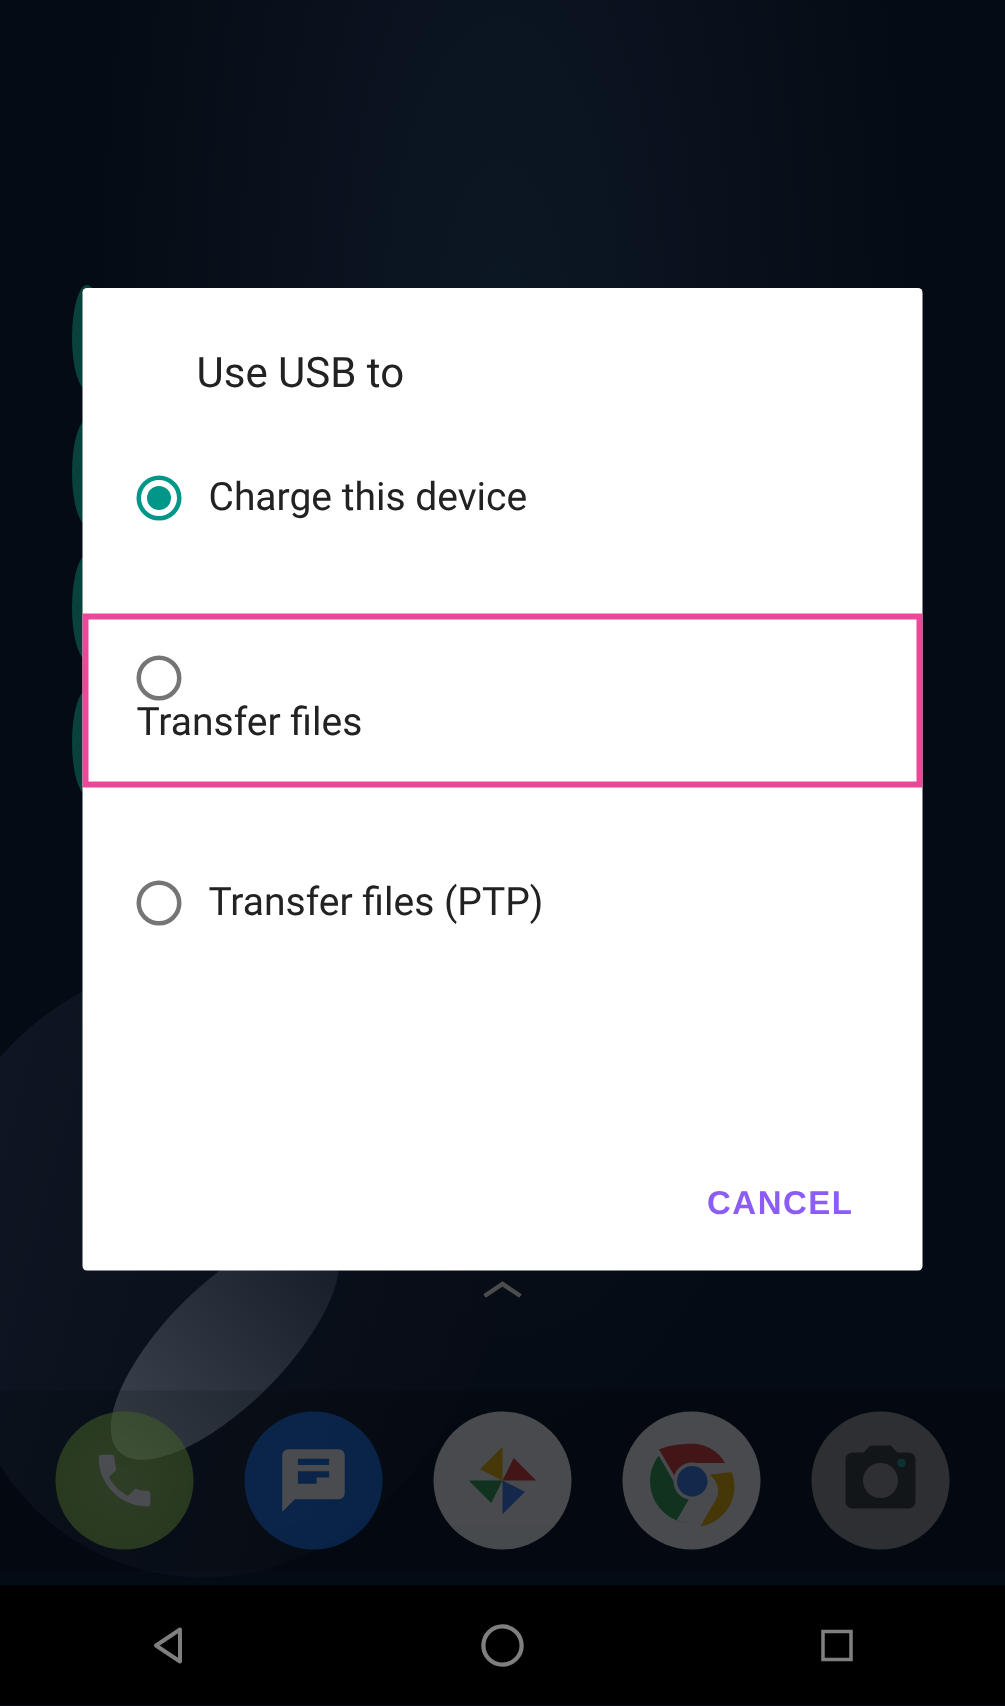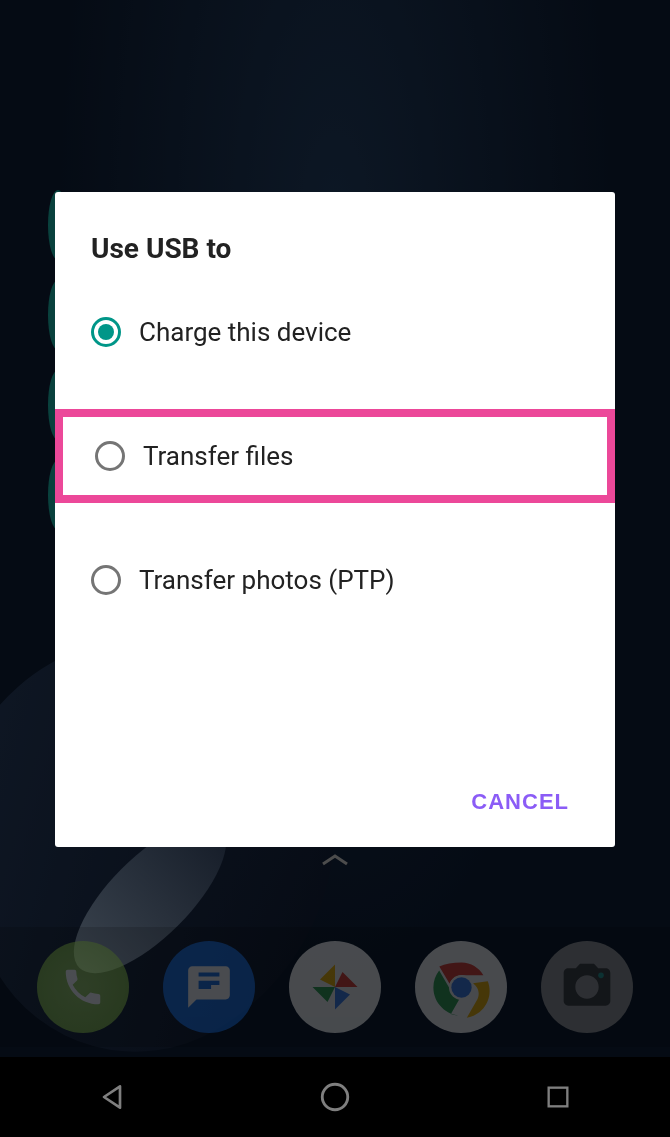--- a/index.html
+++ b/index.html
@@ -68,34 +68,36 @@
       top: 192px;
       left: 55px;
       width: 560px;
       height: 655px;
       background: #ffffff;
       border-radius: 3px;
       padding: 32px 0 18px 0;
     }
     .dialog-title {
       font-size: 28px;
-      font-weight: 700;
+      font-weight: 400;
       color: #222;
       padding: 8px 36px 24px 36px;
+      margin-left: 40px;
     }
     .radio-option {
       display: flex;
       align-items: flex-start;
       padding: 28px 36px;
       cursor: pointer;
     }
     .radio-option.highlighted {
-      border: 8px solid #ec4899;
+      border: 4px solid #ec4899;
       padding: 24px 32px;
       margin: 0 0;
+      flex-direction: column;
     }
     .radio-circle {
       width: 30px;
       height: 30px;
       border: 3px solid #757575;
       border-radius: 50%;
       margin-right: 18px;
       flex-shrink: 0;
       position: relative;
     }
@@ -288,21 +290,21 @@
 
     <div class="radio-option highlighted">
       <div class="radio-circle"></div>
       <div class="radio-label">Transfer files</div>
     </div>
 
     <div class="option-gap"></div>
 
     <div class="radio-option">
       <div class="radio-circle"></div>
-      <div class="radio-label">Transfer photos (PTP)</div>
+      <div class="radio-label">Transfer files (PTP)</div>
     </div>
 
     <div class="option-gap"></div>
 
 
     <div class="dialog-actions">
       <button class="cancel-btn">CANCEL</button>
     </div>
   </div>
 </div>

